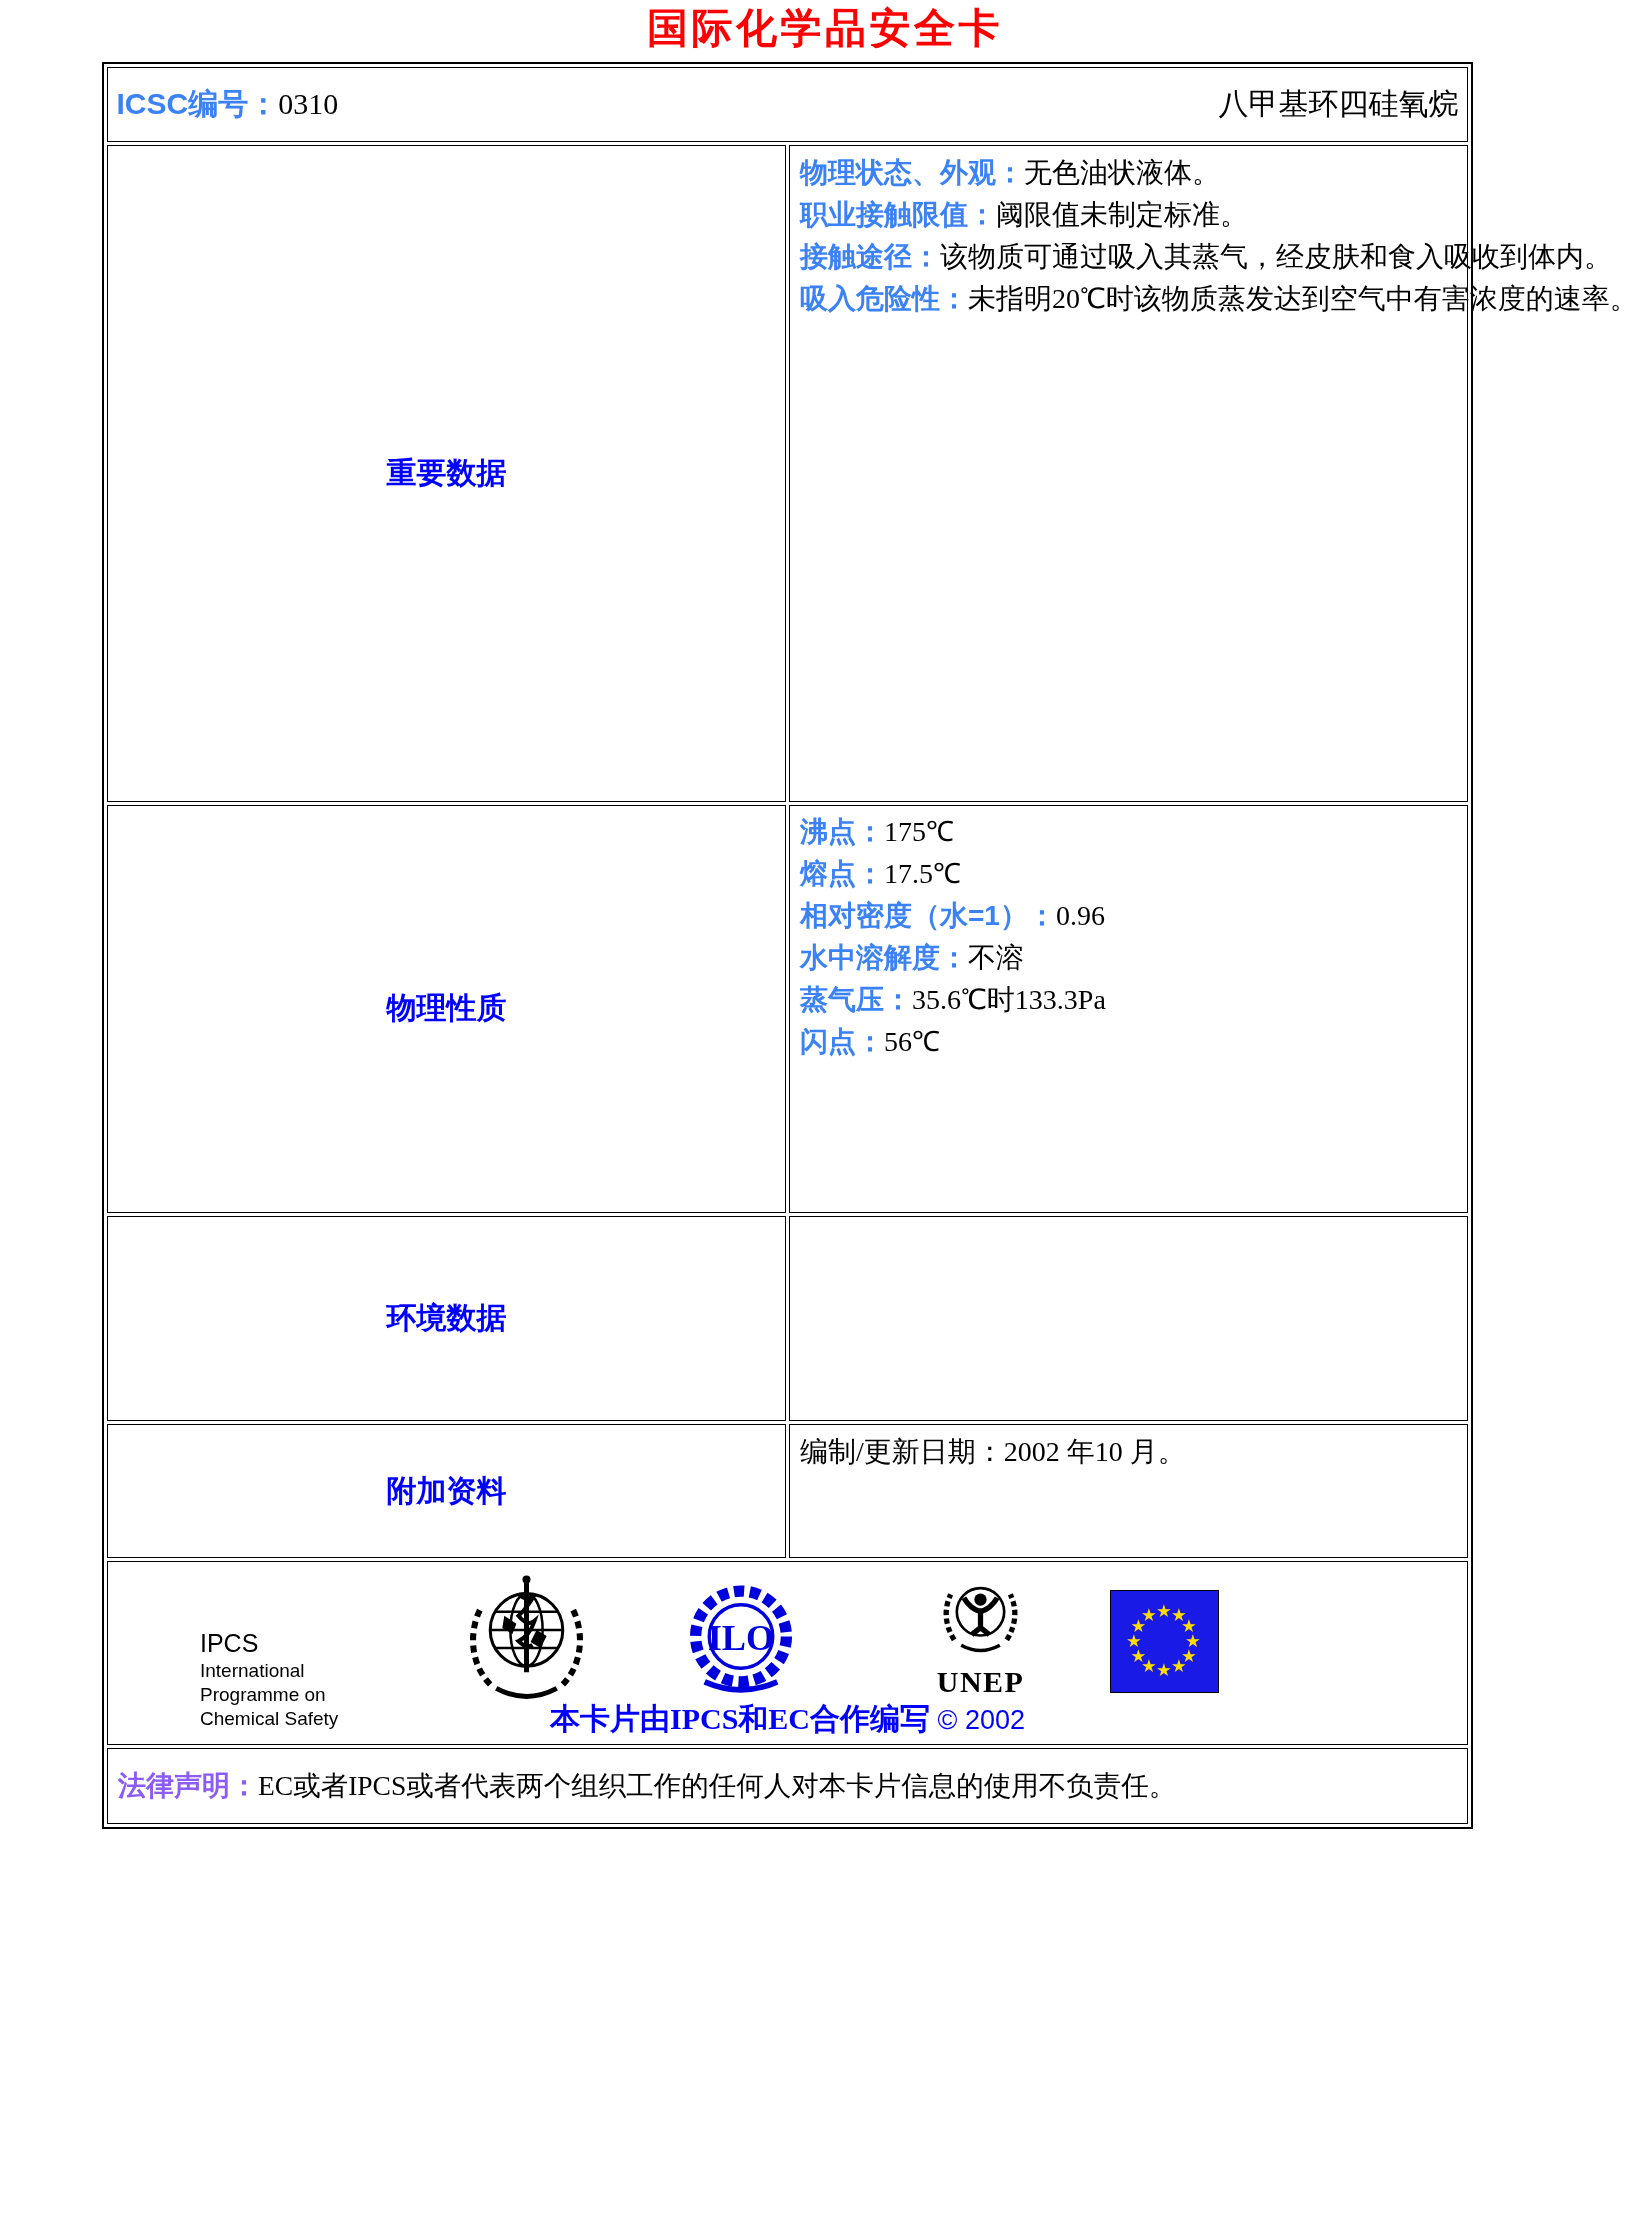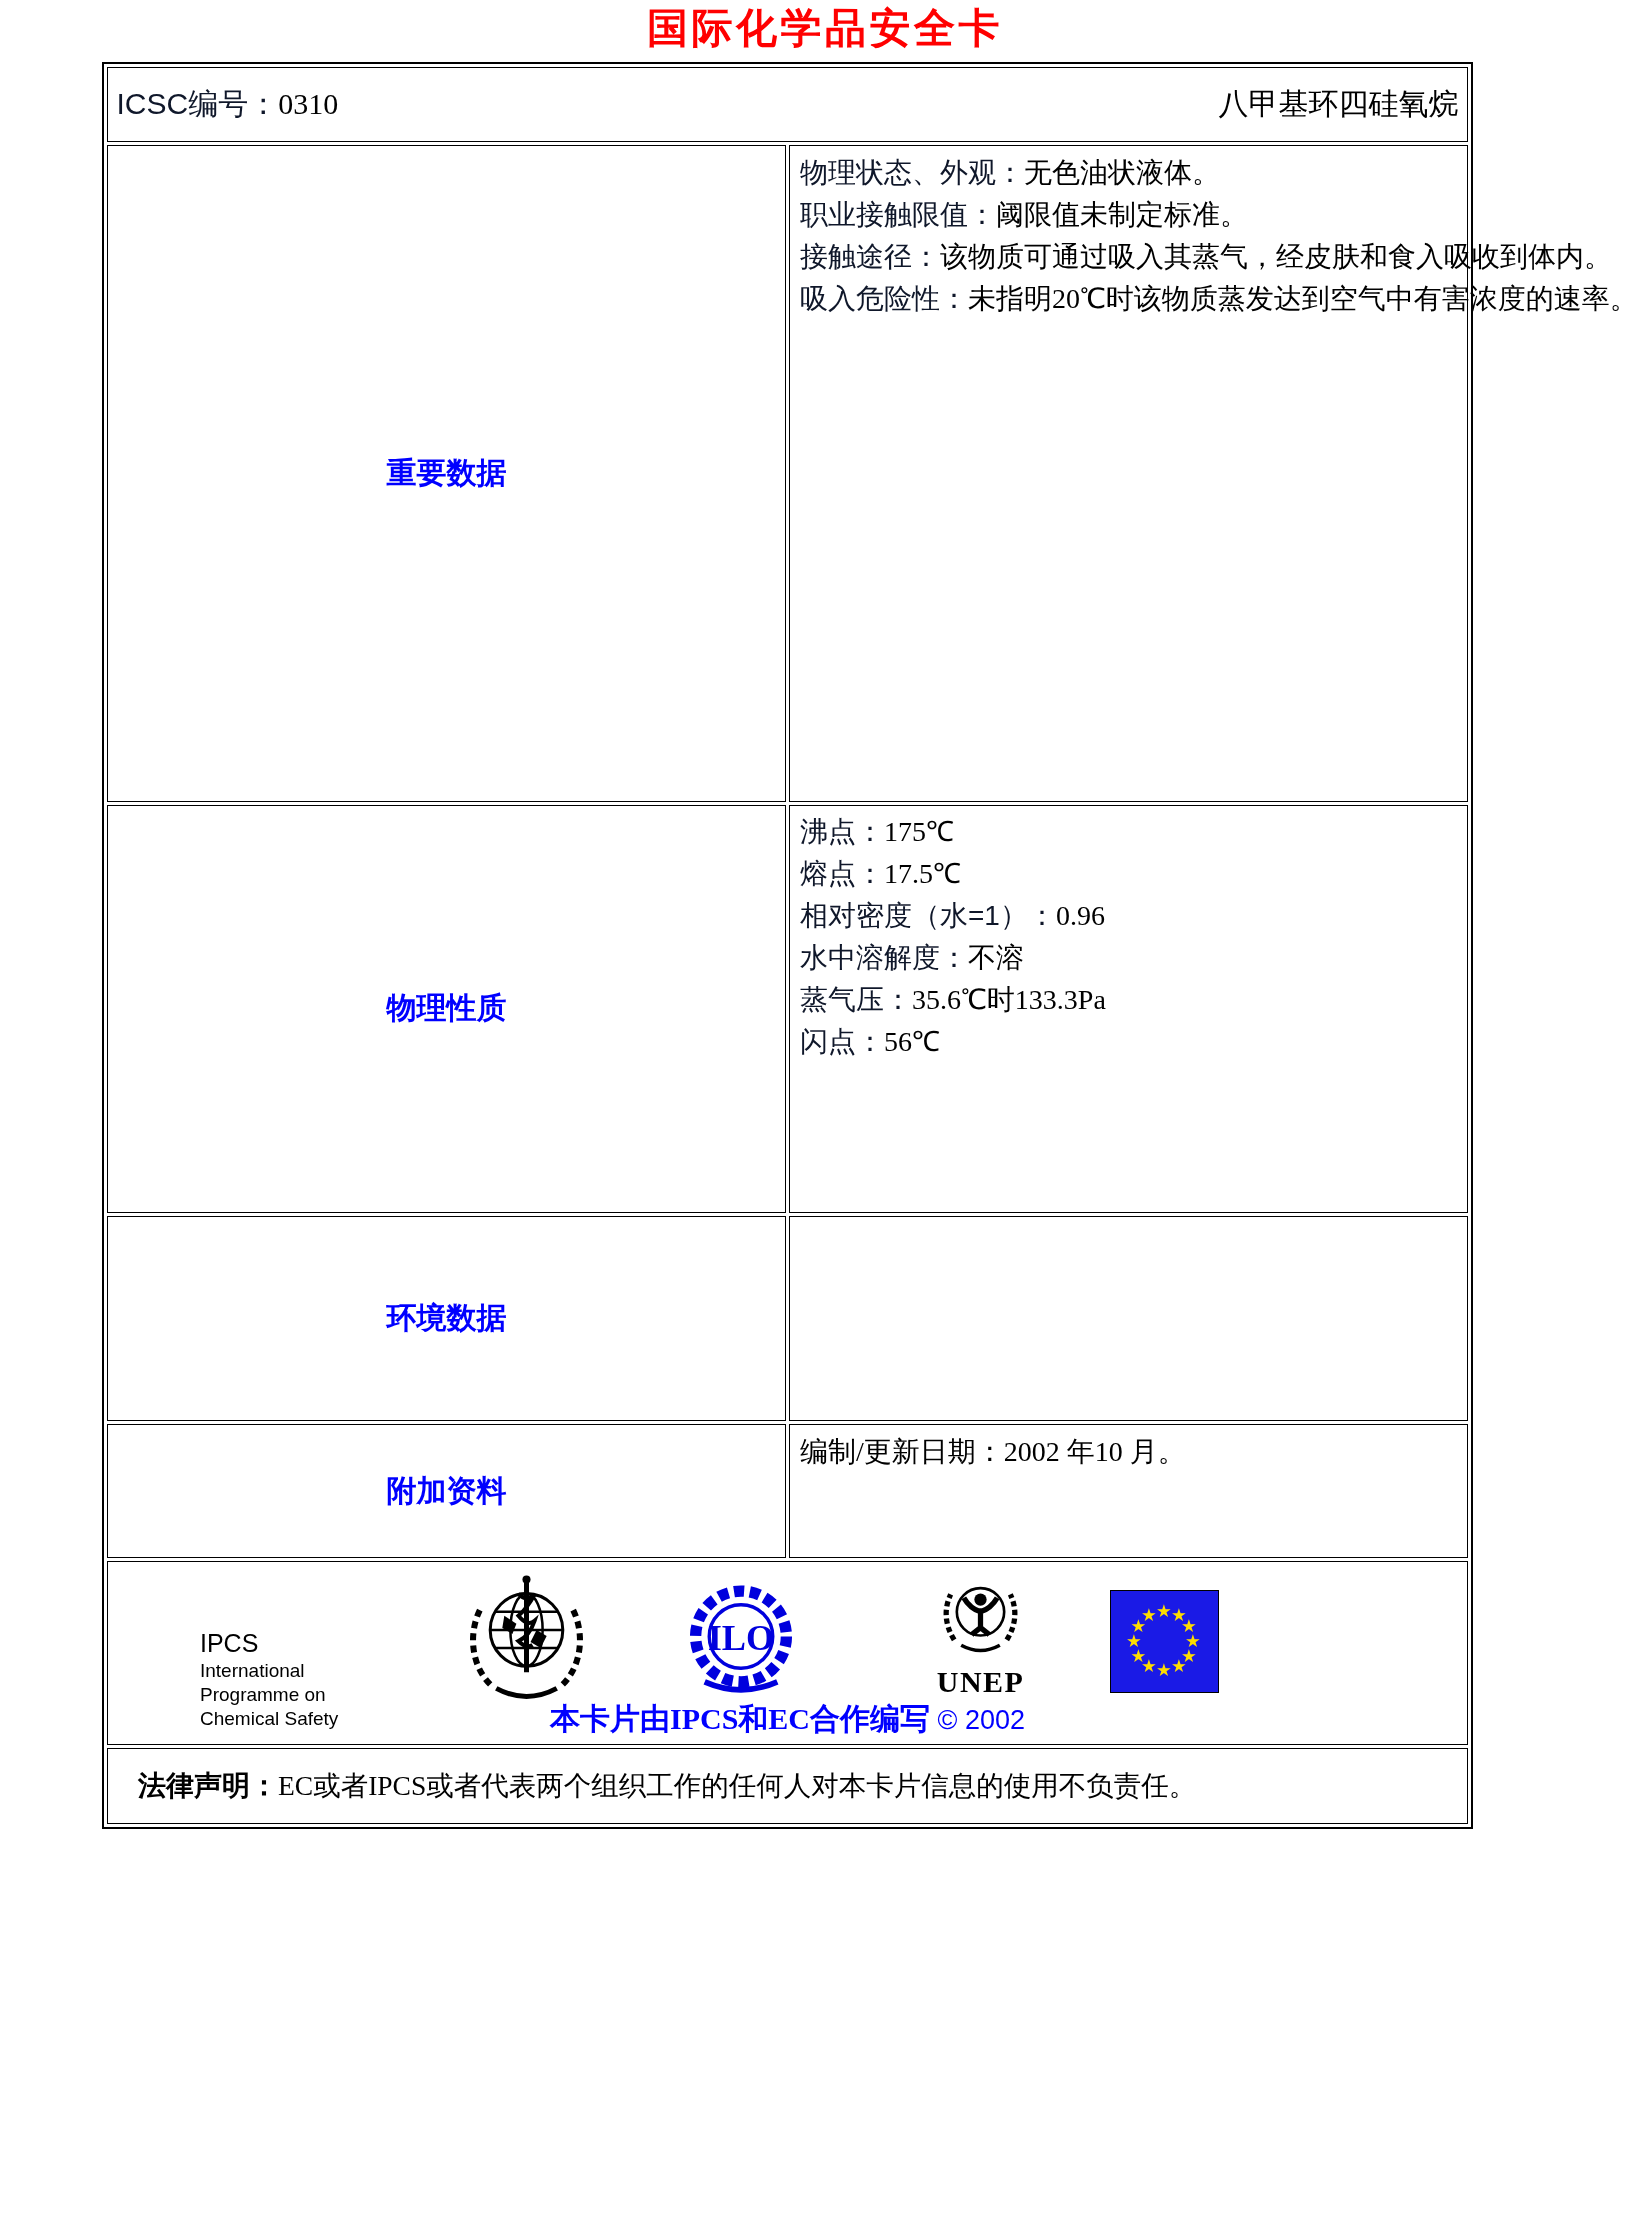--- a/index.html
+++ b/index.html
@@ -13,21 +13,21 @@
     font-size:41px;line-height:45px;color:#ff0000;letter-spacing:3.5px;
   }
   table.card{
     margin-left:102px;width:1371px;table-layout:fixed;
     border:2.8px solid #000;border-collapse:separate;border-spacing:3.5px;
     background:#fff;
   }
   td{border:1.4px solid #000;background:#fff;}
   td.header-cell{height:68px;padding:2.8px 8.5px;}
   .header-flex{display:flex;justify-content:space-between;align-items:center;height:100%;font-size:30px;}
-  .blue-label{color:#0f172a;font-family:"Liberation Sans",sans-serif;font-weight:normal;text-align:right;}
+  .blue-label{color:#3b82f6;font-family:"Liberation Sans",sans-serif;font-weight:bold;text-align:right;}
   .black-val{color:#000000;font-family:"Liberation Serif",serif;}
   td.sec-label{
     width:271px;text-align:center;vertical-align:middle;
     font-family:"Liberation Sans",sans-serif;font-weight:bold;
     color:#0000ff;font-size:30px;
   }
   td.sec-content{vertical-align:top;padding:5.6px 10px;font-size:28px;margin-left:24px;}
   .line{line-height:42px;white-space:nowrap;}
   .h-important{height:643px;}
   .h-physical{height:395px;}
@@ -56,21 +56,21 @@
     position:absolute;color:#ffdd00;font-size:17.6px;line-height:17.6px;
     transform:translate(-50%,-50%);font-family:"DejaVu Sans",sans-serif;
   }
   .credit-line{
     position:absolute;left:0;bottom:4.2px;width:100%;text-align:center;
     font-size:30px;color:#0000ff;
   }
   .credit-main{font-family:"Liberation Serif",serif;font-weight:bold;}
   .credit-copy{font-family:"Liberation Sans",sans-serif;font-weight:normal;font-size:27px;}
   td.legal-cell{vertical-align:middle;padding:2.8px 10px;}
-  .legal-label{font-family:"Liberation Sans",sans-serif;font-weight:bold;font-size:28px;color:#000000;margin-left:20px;}
+  .legal-label{font-family:"Liberation Sans",sans-serif;font-weight:bold;font-size:28px;color:#8b5cf6;}
   .legal-text{font-family:"Liberation Serif",serif;font-size:27.5px;color:#000;}
   svg text{font-family:"Liberation Serif",serif;}
 </style>
 </head>
 <body>
 
 <div class="page-title">国际化学品安全卡</div>
 
 <table class="card">
 

